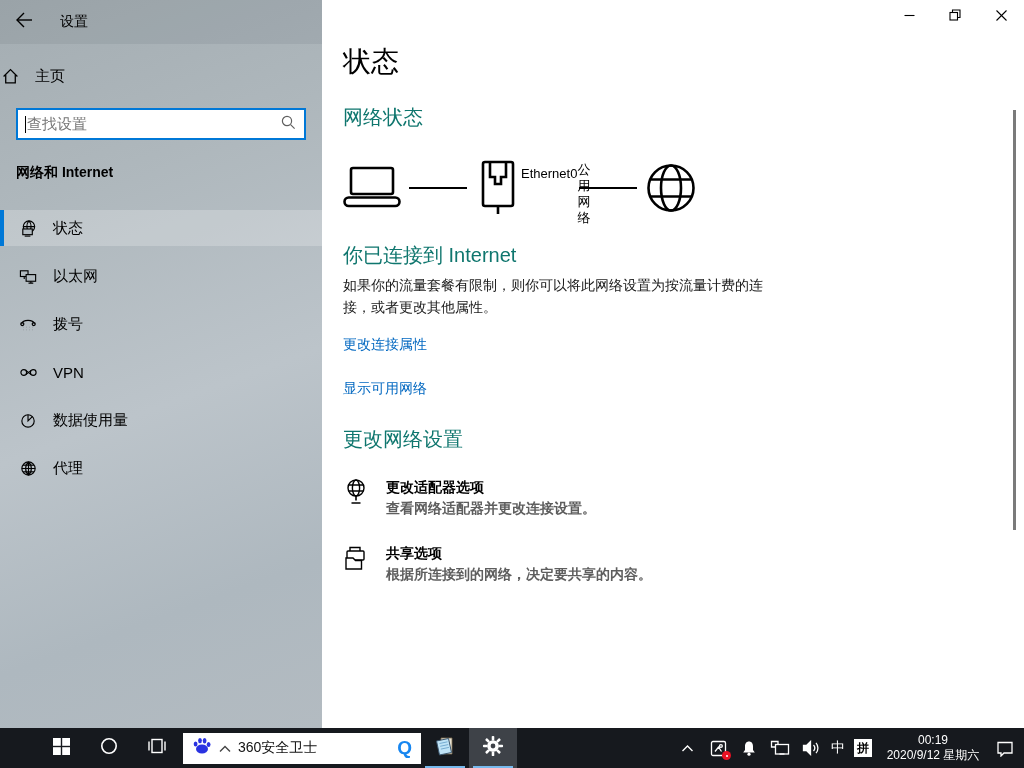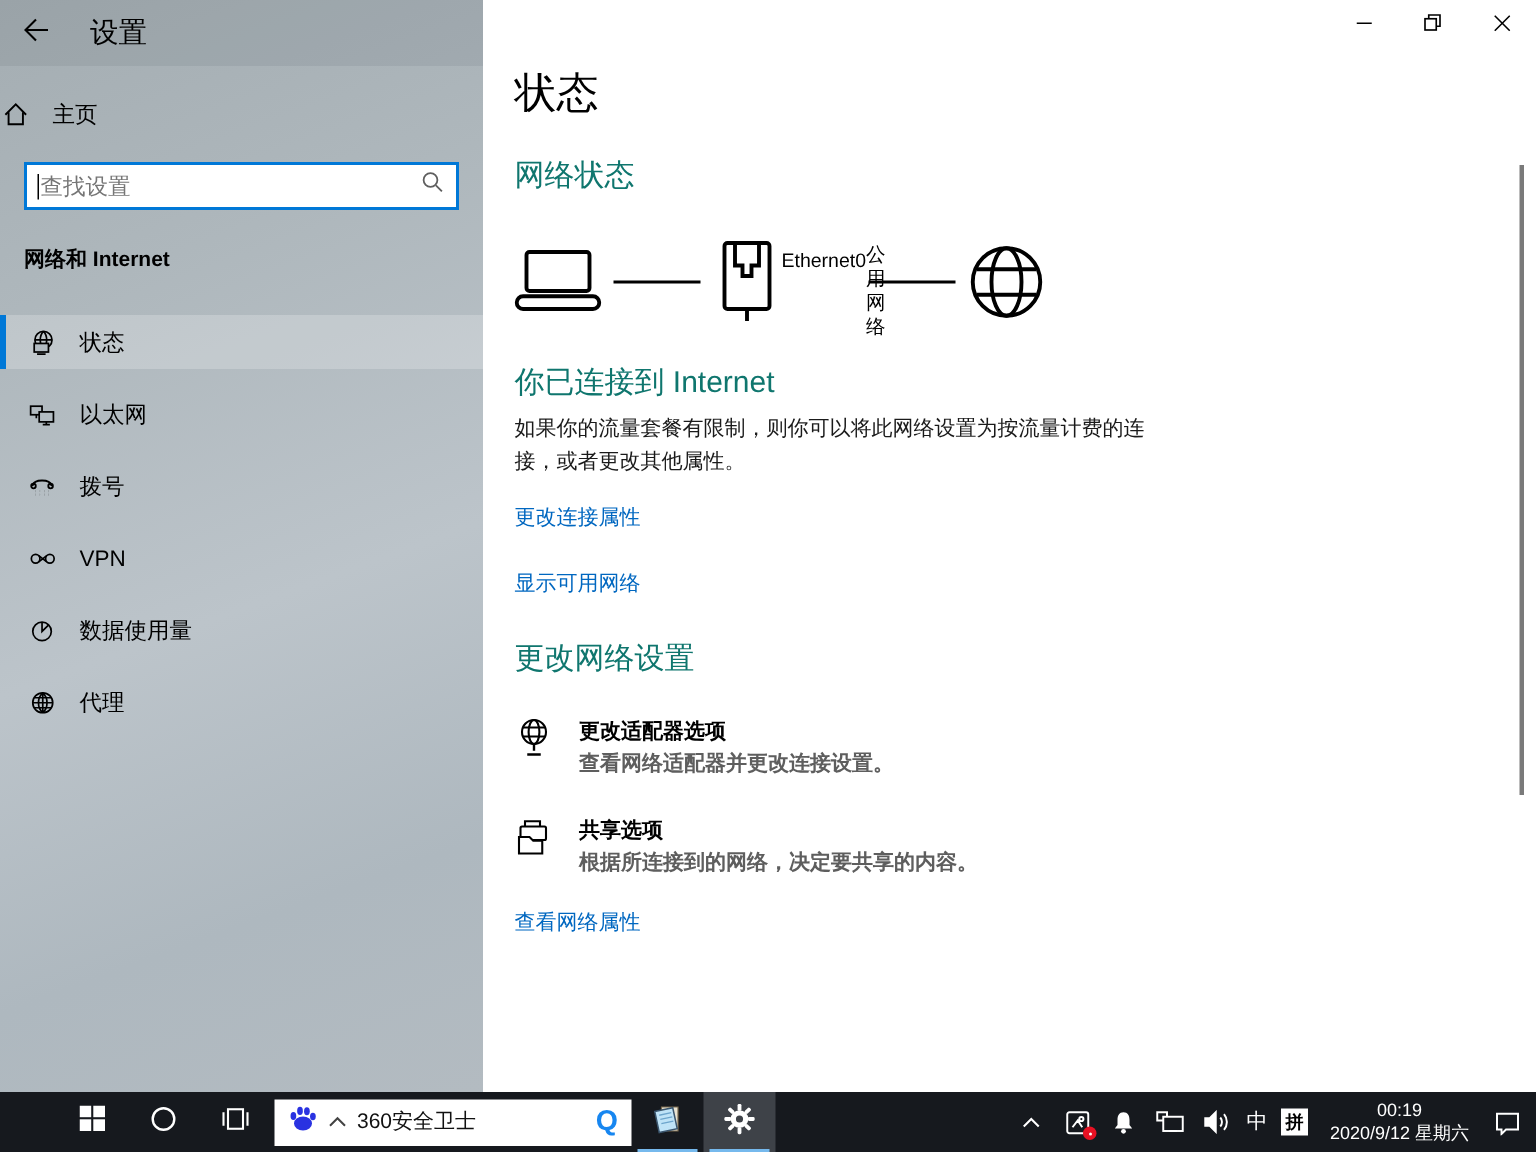--- a/index.html
+++ b/index.html
@@ -7,21 +7,21 @@
   .screen { position:relative; width:1024px; height:768px; overflow:hidden; background:#fff; }
 
   
   .app { position:absolute; top:0; left:0; right:0; bottom:40px; display:flex; }
 
   
   .sidebar { flex:0 0 322px; position:relative; overflow:hidden;
     background:linear-gradient(160deg,#a4adb2 0%,#aeb7bc 25%,#bcc4ca 55%,#aeb8bf 80%,#b3bbc1 100%); }
   .sidebar-titlebar { height:44px; display:flex; align-items:center; background:rgba(70,80,88,0.10); }
   .back-btn { width:48px; height:44px; display:flex; align-items:center; justify-content:center; cursor:pointer; }
-  .win-title { font-size:19px; color:#000; margin-left:12px; }
+  .win-title { font-size:14px; color:#000; margin-left:12px; }
   .home-row { margin-top:14px; height:36px; display:flex; align-items:center; gap:15px; font-size:15px; color:#000; }
   .searchbox { margin:14px 16px 0 16px; height:32px; background:#fff; border:2px solid #0078d7; display:flex; align-items:center; padding:0 8px 0 7px; }
   .caret { width:1px; height:17px; background:#000; }
   .placeholder { flex:1; font-size:15px; color:#767676; margin-left:1px; }
   .section-label { margin:24px 16px 0 16px; font-size:14px; font-weight:bold; color:#000; }
   .nav { margin-top:28px; }
   .nav-row { position:relative; height:36px; margin-bottom:12px; display:flex; align-items:center; padding-left:18px; gap:15px; font-size:15px; color:#000; cursor:pointer; }
   .nav-row.selected { background:rgba(255,255,255,0.22); }
   .accent-bar { position:absolute; left:0; top:0; width:4px; height:36px; background:#0078d7; }
   .nav-ico { width:20px; height:20px; display:flex; align-items:center; justify-content:center; }
@@ -262,21 +262,20 @@
               <path d="M3 14 h7 l2.5 2.5 h6 V25 H3 Z" fill="#fff"></path>
             </svg>
         </span>
         <div>
           <div class="set-title">共享选项</div>
           <div class="set-desc">根据所连接到的网络，决定要共享的内容。</div>
         </div>
       </div>
 
 
-      <div><span class="link lk3">查看网络属性</span></div>
       <div></div>
 
       <div class="scroll-thumb"></div>
     </div>
   </div>
 
   <div class="taskbar">
     <div class="tb-btn">
       <span>
         <svg width="17" height="17" viewBox="0 0 17 17" fill="#fff">

